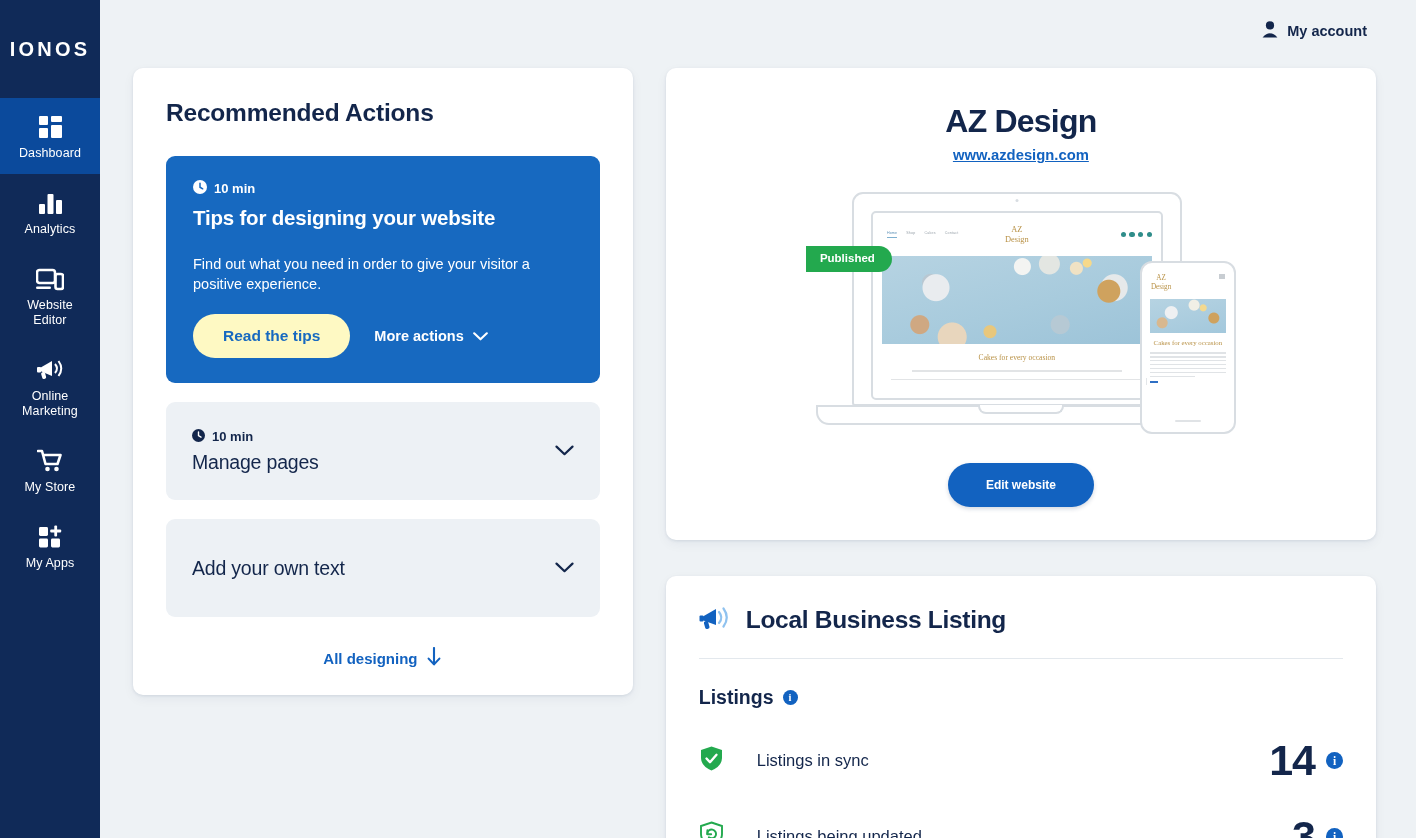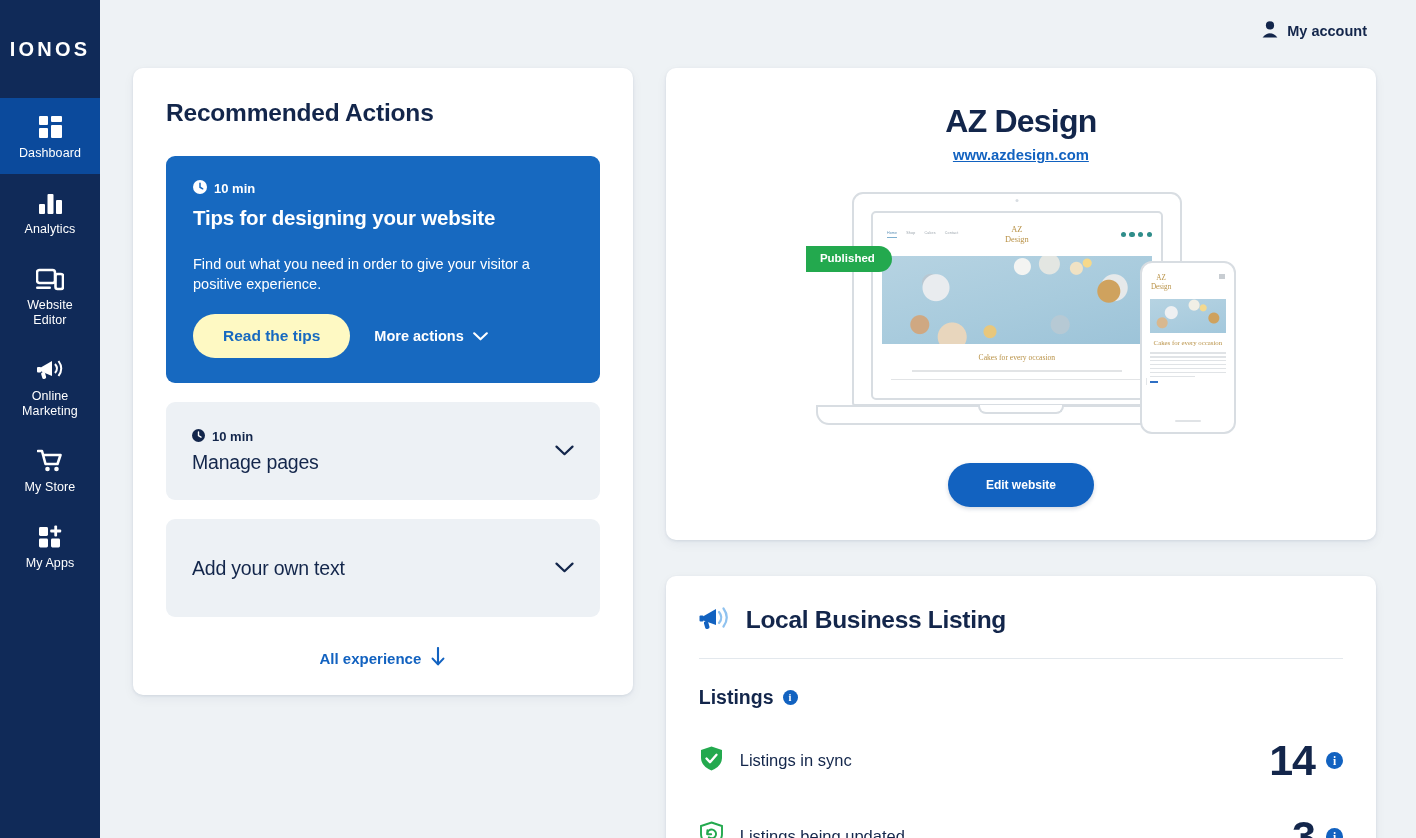--- a/index.html
+++ b/index.html
@@ -282,21 +282,21 @@
   }
   .lbl-title {
     font-size: 24.5px; font-weight: 700; color: #13264b; letter-spacing: -.3px;
   }
   .lbl-sub {
     display: flex; align-items: center; gap: 9px;
     margin-top: 27px; font-size: 19.5px; font-weight: 700; color: #13264b;
   }
   .listing-row {
     display: flex; align-items: center;
-    margin-top: 27px; gap: 16px;
+    margin-top: 27px; gap: 33px;
   }
   .listing-name {
     font-size: 16.5px; color: #13264b; font-weight: 400;
   }
   .listing-right {
     margin-left: auto; display: flex; align-items: center; gap: 11px;
   }
   .listing-count {
     font-size: 43px; font-weight: 700; color: #13264b; letter-spacing: -1px;
   }
@@ -462,21 +462,21 @@
               <div class="acc-title">Add your own text</div>
             </div>
             <span>
               <svg width="19" height="11" viewBox="0 0 19 11">
                   <path d="M1.5 1.6 L9.5 9.2 L17.5 1.6" fill="none" stroke="#13264b" stroke-width="2.2" stroke-linecap="round" stroke-linejoin="round"></path>
                 </svg>
             </span>
           </div>
 
           <div class="all-activities">
-            <span>All experience</span>
+            <span>All designing</span>
             <span>
               <svg width="16" height="19" viewBox="0 0 16 19">
                   <path d="M8 1 V17" stroke="#1262c0" stroke-width="2.1" stroke-linecap="round"></path>
                   <path d="M2.6 11.6 L8 17.4 L13.4 11.6" fill="none" stroke="#1262c0" stroke-width="2.1" stroke-linecap="round" stroke-linejoin="round"></path>
                 </svg>
             </span>
           </div>
         </div>
       </div>
 

